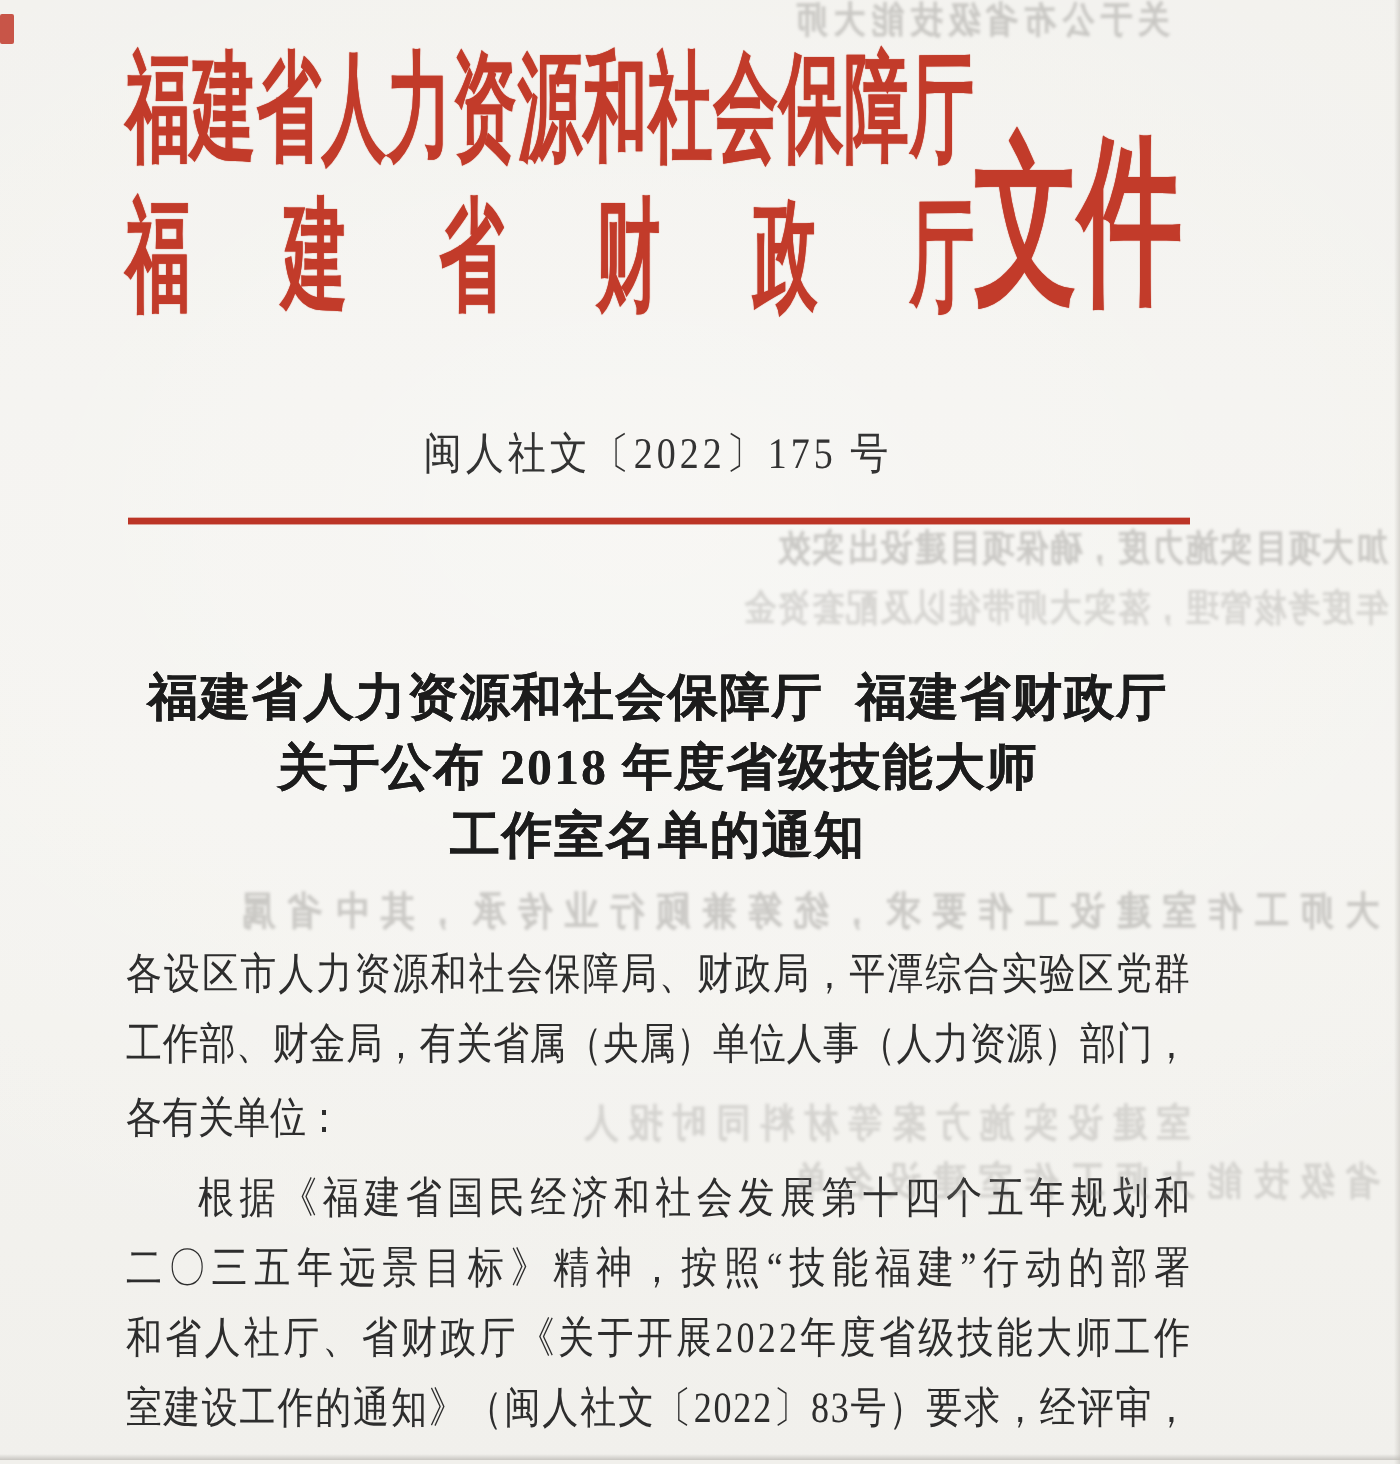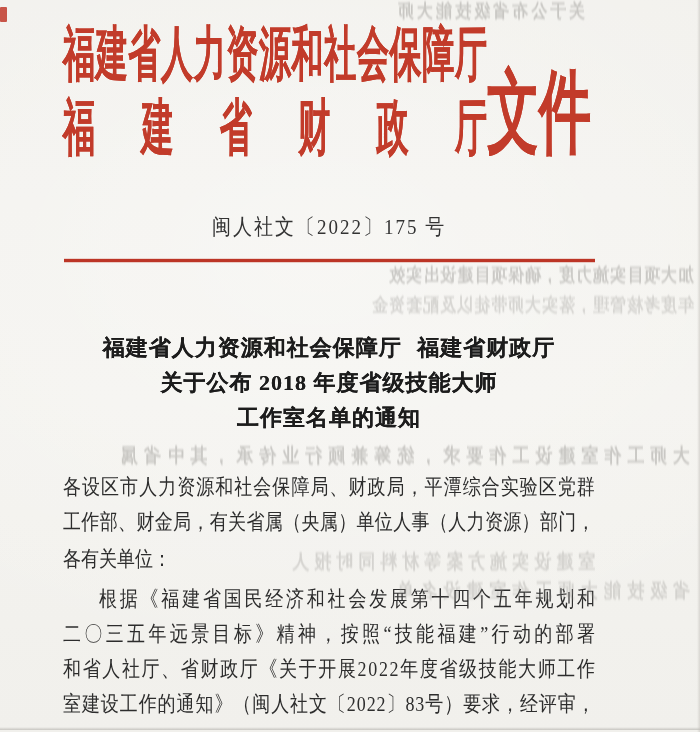--- a/index.html
+++ b/index.html
@@ -29,26 +29,26 @@
     transform:scaleY(1.15);transform-origin:top center;white-space:nowrap;
   }
   
   .redline{
     left:64px;top:259px;width:531px;height:3px;background:#bc3526;
     box-shadow:0 .5px 0 rgba(188,53,38,.45),0 -0.5px 0 rgba(188,53,38,.35);
   }
   
   .title{
     left:63px;width:532px;text-align:center;font-weight:700;color:#1c1c1c;
-    font-size:22px;letter-spacing:1px;line-height:1;white-space:nowrap;
+    font-size:25px;letter-spacing:1px;line-height:1;white-space:nowrap;
     text-shadow:0 0 .3px #1c1c1c;
   }
   .t1{top:337px;word-spacing:9px;}
   .t2{top:372px;}
-  .t3{top:407px;}
+  .t3{top:407px;font-family:Liberation Mono, monospace;}
   
   .bline{
     left:63px;width:532px;font-size:18px;line-height:1;color:#2d2d2d;
     transform:scaleY(1.2);transform-origin:top left;white-space:nowrap;
   }
   .indent{left:99px;width:496px;}
   
   .bleed{
     color:#8f8d89;transform:scaleX(-1) scaleY(1.15);transform-origin:top center;
     font-size:17px;letter-spacing:3px;white-space:nowrap;line-height:1;

